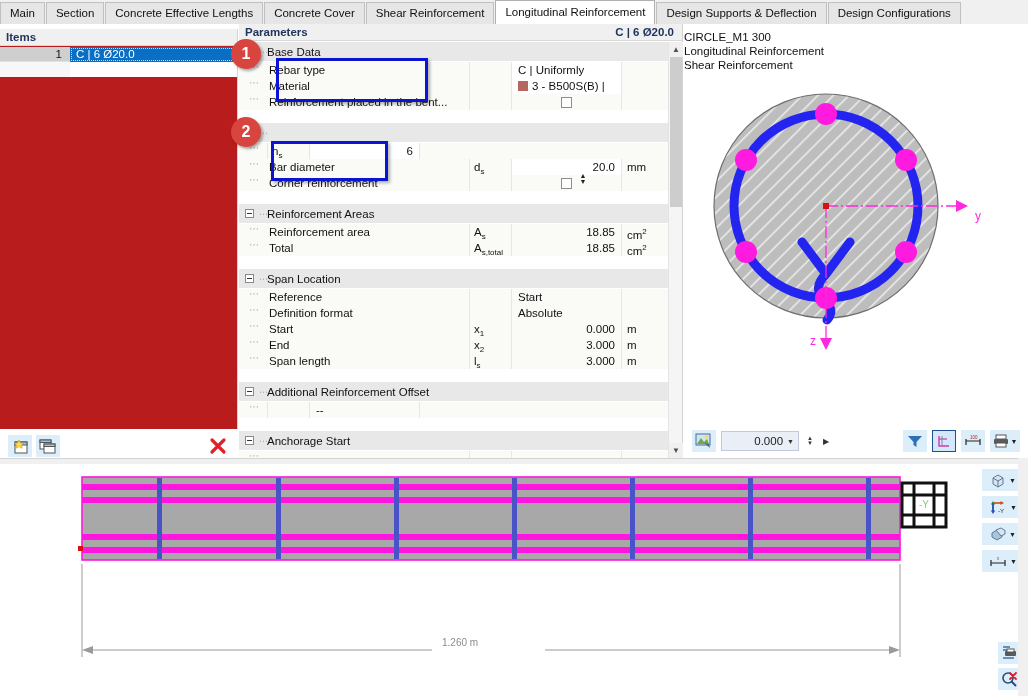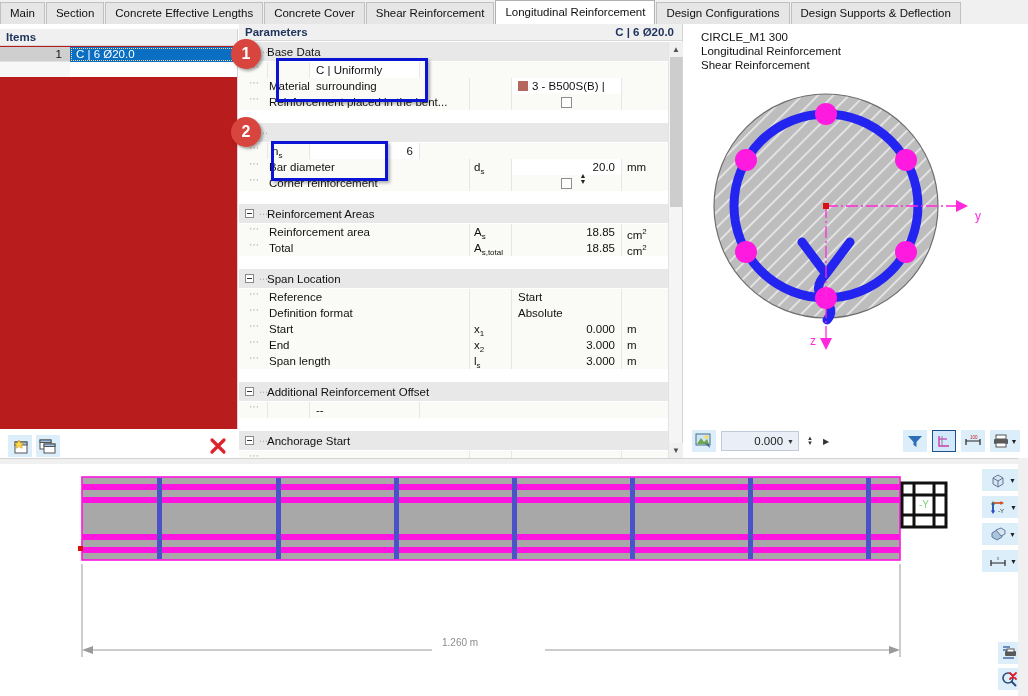--- a/index.html
+++ b/index.html
@@ -199,21 +199,21 @@
     display:flex; flex-direction:column; align-items:center; justify-content:center;
     font-size:7px; line-height:6px; color:#222; cursor:pointer;
   }
 
   
   .view-panel {
     position:absolute; left:684px; top:0; width:344px; height:434px;
     background:#ffffff;
   }
   .view-caption {
-    position:absolute; left:17px; top:6px;
+    position:absolute; left:0; top:6px;
     font-size:11.5px; line-height:14px; color:#111;
   }
   .sec-canvas { position:absolute; left:0; top:64px; width:344px; height:340px; }
   .view-toolbar {
     position:absolute; left:0; bottom:0; width:344px; height:34px;
     background:#ffffff; display:flex; align-items:center;
     padding:0 8px; gap:5px;
   }
   .loc-label {
     position:absolute; left:40px; bottom:23px;
@@ -269,22 +269,22 @@
 
 <div id="app">
 
   <div class="tabbar">
     <div class="tab">Main</div>
     <div class="tab">Section</div>
     <div class="tab">Concrete Effective Lengths</div>
     <div class="tab">Concrete Cover</div>
     <div class="tab">Shear Reinforcement</div>
     <div class="tab active">Longitudinal Reinforcement</div>
+    <div class="tab">Design Supports &amp; Deflection</div>
     <div class="tab">Design Configurations</div>
-    <div class="tab">Design Supports &amp; Deflection</div>
     <div class="tabbar-filler"></div>
   </div>
 
   <div class="content">
 
     <div class="items-panel">
       <div class="items-header">Items</div>
       <div class="items-rows">
         <div class="item-row">
           <div class="idx">1</div>
@@ -330,20 +330,21 @@
 
         <div class="grp-row">
           <div class="tree">
               <span class="box-toggle"></span>
             </div>
           <div class="dots">⋯</div>
           <div class="name">Base Data</div>
         </div>
         <div class="p-row">
           <div class="tree-ind"></div>
+          <div class="label">Rebar type</div>
           <div class="sym"></div>
           <div class="val white">C | Uniformly surrounding</div>
           <div class="unit"></div>
         </div>
         <div class="p-row">
           <div class="tree-ind"></div>
           <div class="label">Material</div>
           <div class="sym"></div>
           <div class="val white">
             <span class="swatch"></span><span>3 - B500S(B) | Isotropic ...</span>

